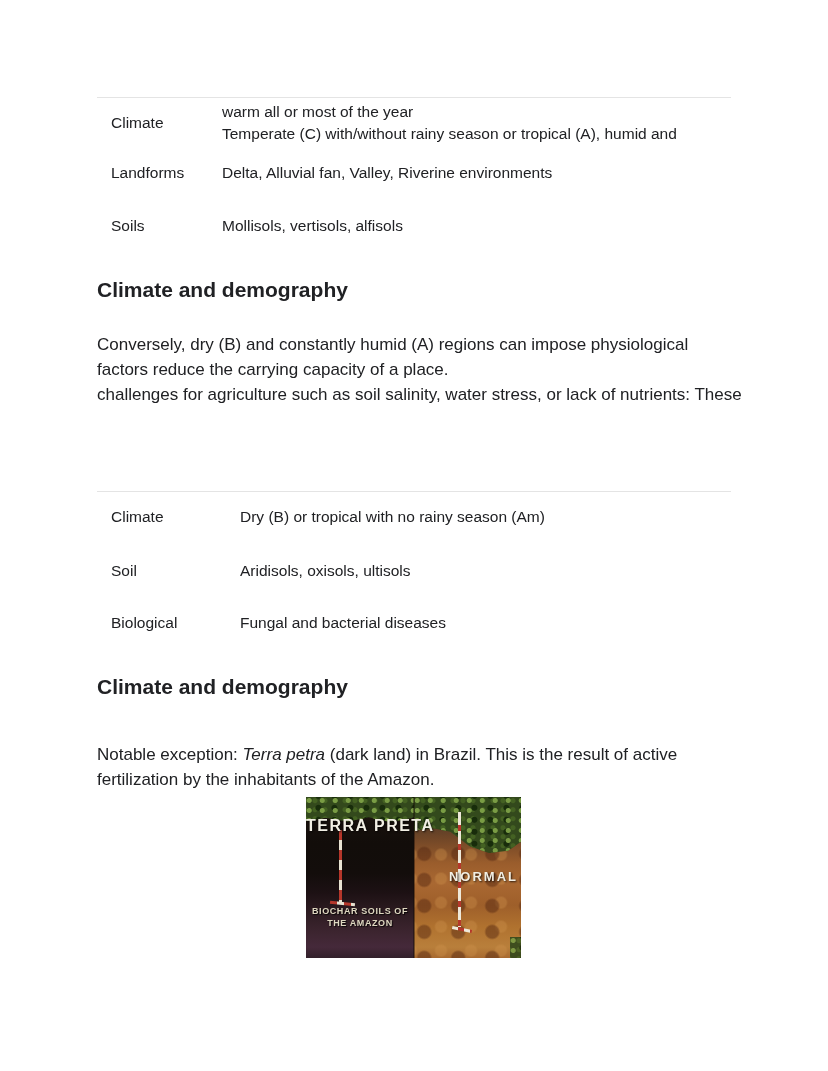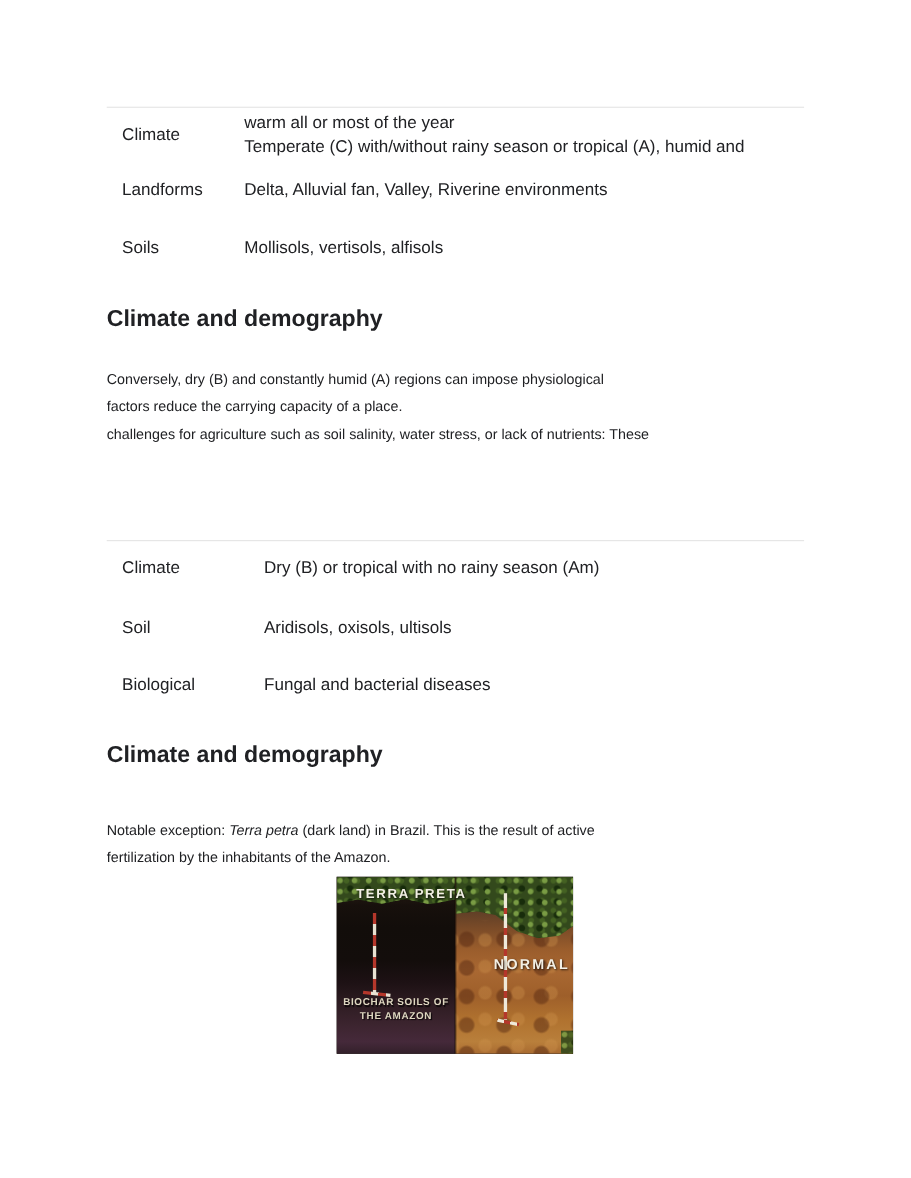--- a/index.html
+++ b/index.html
@@ -26,21 +26,21 @@
   .trow .val{flex:1;}
   .trow .val div{white-space:nowrap;}
   .thead{font-weight:bold;}
   
   .heading{
     position:absolute;left:97px;
     font-size:21px;font-weight:bold;line-height:25px;white-space:nowrap;
   }
   .para{
     position:absolute;left:97px;
-    font-size:13px;line-height:25px;
+    font-size:17px;line-height:25px;
   }
   .para div{white-space:nowrap;}
   .ital{font-style:italic;}
   
   .fig{
     position:absolute;left:306px;top:797px;width:215px;height:161px;
     overflow:hidden;background:#1a120e;
     box-shadow:inset 0 0 4px rgba(0,0,0,.45);
   }
   .fig-left{
@@ -83,21 +83,21 @@
   .pole-r{position:absolute;left:152px;top:15px;width:3px;height:115px;
     background:repeating-linear-gradient(180deg,#efe9da 0 13px,#b5372b 13px 19px);}
   .pole-r-foot{position:absolute;left:146px;top:131px;width:20px;height:3px;
     background:repeating-linear-gradient(90deg,#efe9da 0 6px,#b5372b 6px 12px);
     transform:rotate(12deg);}
   .fig-title{
     position:absolute;font-weight:bold;color:#f2efe4;
     text-shadow:1px 1px 2px rgba(0,0,0,.75);
     letter-spacing:1.5px;text-align:center;white-space:nowrap;
   }
-  .fig-title-left{left:0;top:8px;width:108px;font-size:12px;margin-left:14px;}
+  .fig-title-left{left:0;top:20px;width:108px;font-size:16px;}
   .fig-title-right{left:124px;top:72px;width:107px;font-size:13px;letter-spacing:2px;text-align:center;}
   .fig-caption{
     position:absolute;left:0;top:108px;width:108px;text-align:center;
     font-weight:bold;font-size:9px;line-height:12px;letter-spacing:.6px;
     color:#ded7c0;text-shadow:1px 1px 1px rgba(0,0,0,.8);
   }
 </style>
 </head>
 <body>
 

